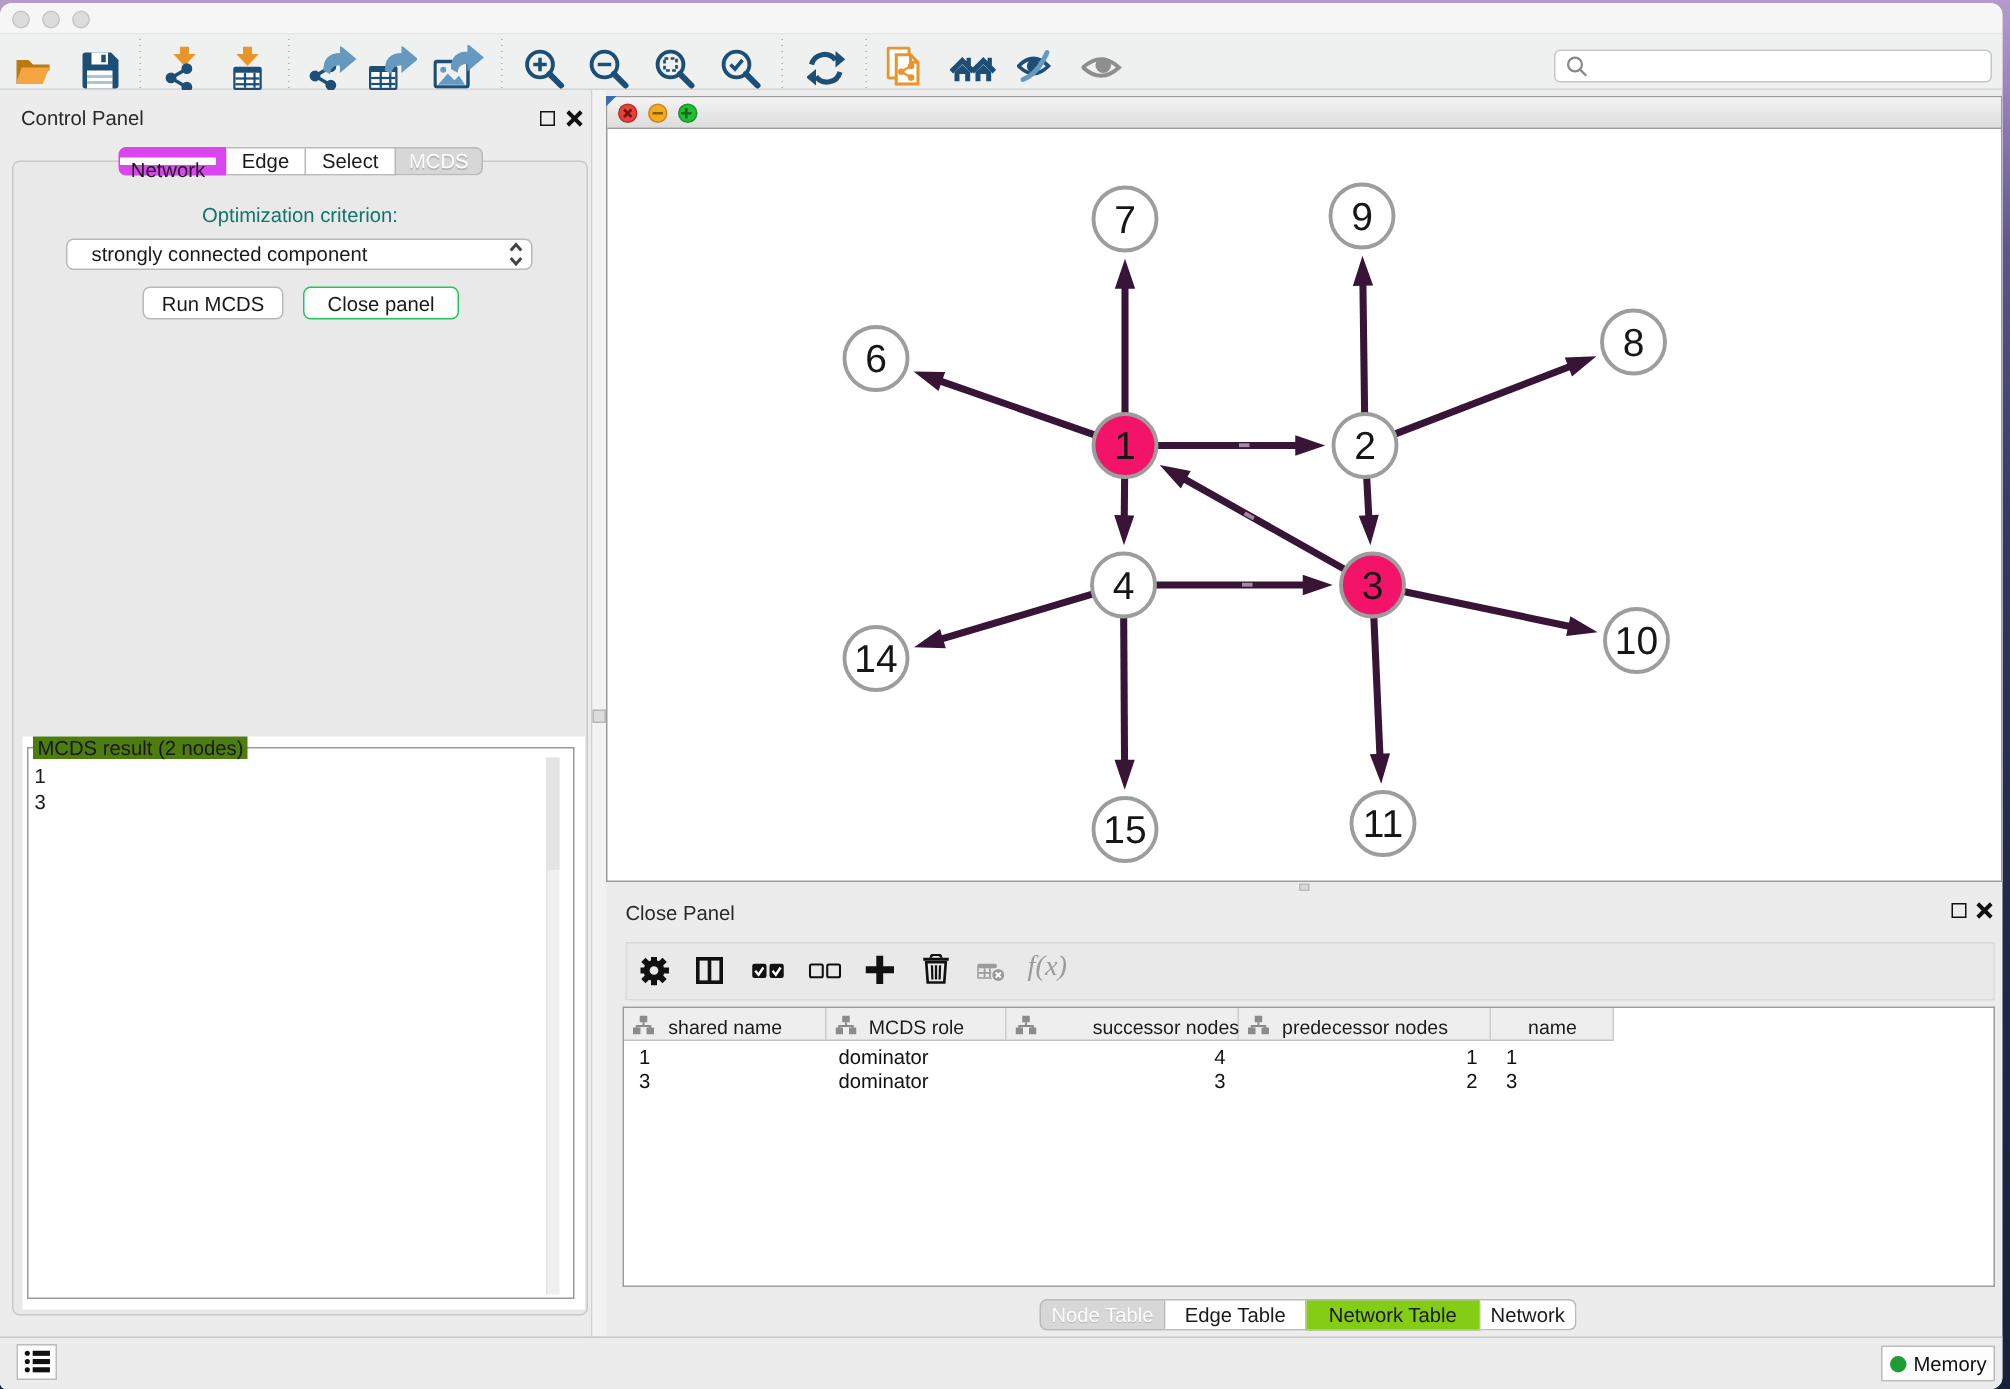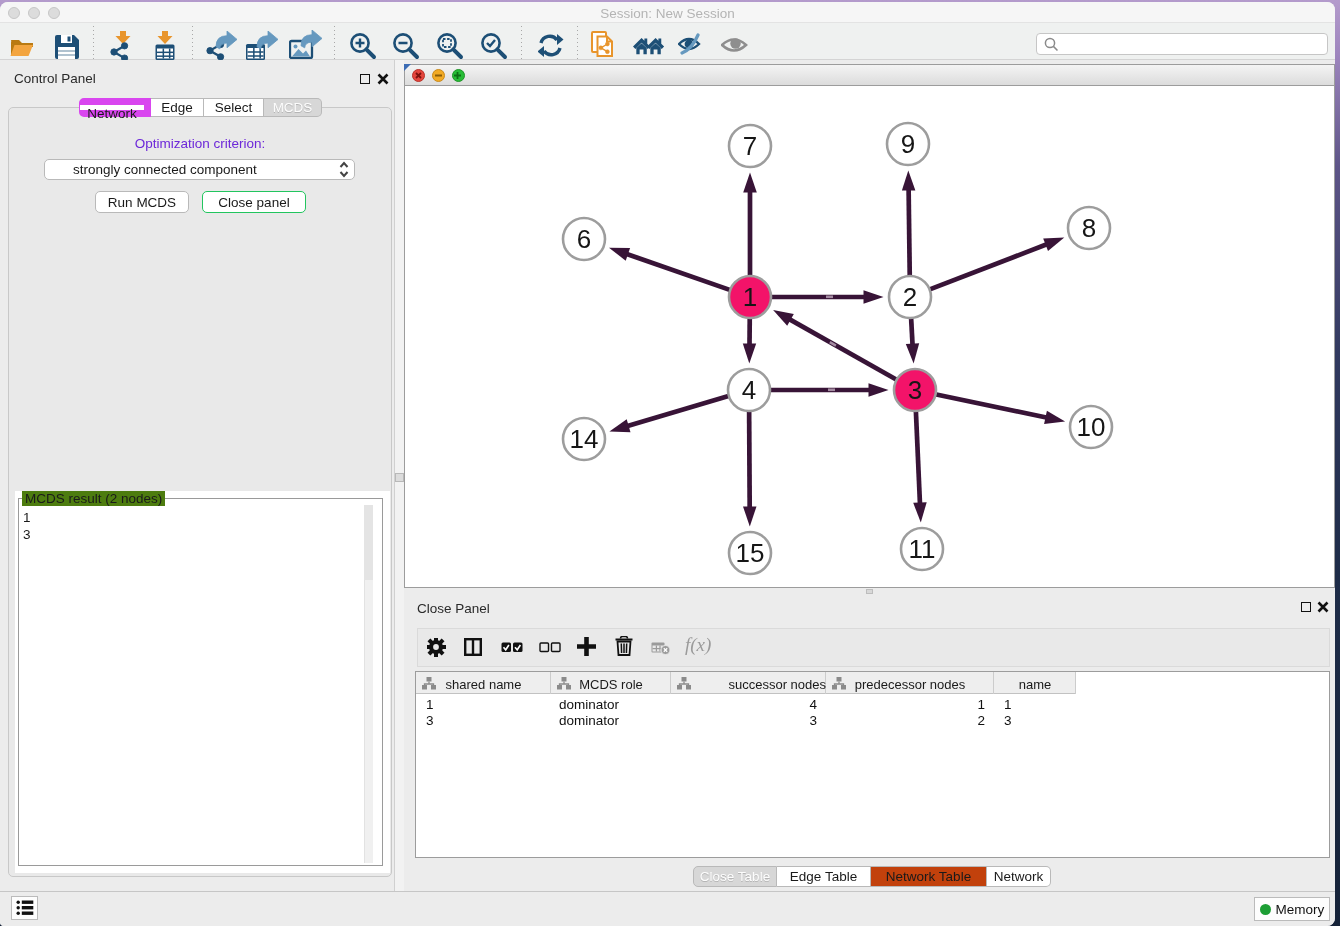--- a/index.html
+++ b/index.html
@@ -7,21 +7,20 @@
 #c{position:absolute;left:0;top:-2px;width:1340px;height:926px}
 .abs{position:absolute}
 </style></head><body>
 <div id="win">
     <div id="c">
 
 <div class="abs" style="left:0;top:2px;width:1335px;height:21px;background:#f6f6f6;border-bottom:1px solid #e3e3e3"></div>
 <div class="abs" style="left:8px;top:7px;width:12px;height:12px;border-radius:50%;background:#dcdcdc;border:1px solid #c6c6c6"></div>
 <div class="abs" style="left:28px;top:7px;width:12px;height:12px;border-radius:50%;background:#dcdcdc;border:1px solid #c6c6c6"></div>
 <div class="abs" style="left:48px;top:7px;width:12px;height:12px;border-radius:50%;background:#dcdcdc;border:1px solid #c6c6c6"></div>
-<div class="abs" style="left:0;top:6px;width:1335px;text-align:center;font-size:13.5px;color:#b4b4b4">Session: New Session</div>
 <div class="abs" style="left:0;top:23px;width:1335px;height:37px;background:#eff1f0;border-bottom:1px solid #d4d4d4"></div>
 <svg style="position:absolute;left:9px;top:34px" width="26" height="26">
         <path d="M2 6 h8 l3 3 h11 v4 h-20z" fill="#b97a12"></path>
         <path d="M2 6 v16 h2 l4-11 h-4z" fill="#b97a12"></path>
         <path d="M5.5 11 h18.5 l-4.5 11 h-18z" fill="#f3a53f"></path>
       </svg>
 <svg style="position:absolute;left:54px;top:34px" width="26" height="26">
         <path d="M1 3 q0-2 2-2 h17 l5 5 v17 q0 2-2 2 h-20 q-2 0-2-2z" fill="#1d4f76"></path>
         <rect x="7" y="1" width="11" height="8" fill="#fff"></rect>
         <rect x="13.5" y="2.5" width="3" height="5" fill="#1d4f76"></rect>
@@ -156,22 +155,22 @@
         <path d="M2.5 2.5 L11.5 11.5 M11.5 2.5 L2.5 11.5" stroke="#111" stroke-width="2.6"></path>
       </svg>
 <div class="abs" style="left:8px;top:107px;width:384px;height:770px;background:#e9e9e9;border:1px solid #c8c8c8;border-radius:5px"></div>
 <div class="abs" style="left:394px;top:60px;width:1px;height:831px;background:#d0d0d0"></div>
 <div class="abs" style="left:395px;top:60px;width:9px;height:831px;background:#f2f2f2"></div>
 <div class="abs" style="left:395px;top:473px;width:9px;height:9px;background:#dcdcdc;border:1px solid #b8b8b8"></div>
 <div class="abs" style="left:79px;top:98px;width:72px;height:19px;background:#fff;color:#1a1a1a;border:7px solid #d946ef;border-radius:5px 0 0 5px;border-left-width:1px;font-size:13.5px;text-align:center;line-height:18px">Network</div>
 <div class="abs" style="left:151px;top:98px;width:53px;height:19px;background:#fff;color:#1a1a1a;border:1px solid #b9b9b9;border-radius:0;border-left-width:0px;font-size:13.5px;text-align:center;line-height:18px">Edge</div>
 <div class="abs" style="left:204px;top:98px;width:60px;height:19px;background:#fff;color:#1a1a1a;border:1px solid #b9b9b9;border-radius:0;border-left-width:0px;font-size:13.5px;text-align:center;line-height:18px">Select</div>
 <div class="abs" style="left:264px;top:98px;width:58px;height:19px;background:#d7d7d7;color:#fdfdfd;text-shadow:0 1px 0 #b5b5b5;border:1px solid #b9b9b9;border-radius:0 5px 5px 0;border-left-width:0px;font-size:13.5px;text-align:center;line-height:18px">MCDS</div>
-<div class="abs" style="left:10px;top:136px;width:380px;text-align:center;font-size:13.5px;color:#6d28d9">Optimization criterion:</div>
-<div class="abs" style="left:44px;top:159px;width:311px;height:21px;background:#fff;border:1px solid #b9b9b9;border-radius:5px;font-size:13.5px;color:#1a1a1a;line-height:20px;padding-left:28px">strongly connected component</div>
+<div class="abs" style="left:10px;top:136px;width:380px;text-align:center;font-size:13.5px;color:#0f766e">Optimization criterion:</div>
+<div class="abs" style="left:44px;top:159px;width:311px;height:21px;background:#fff;border:1px solid #b9b9b9;border-radius:5px;font-size:13.5px;color:#1a1a1a;line-height:20px;padding-left:16px">strongly connected component</div>
 <svg style="position:absolute;left:338px;top:161px" width="12" height="17">
         <path d="M2.5 6 L6 2 L9.5 6 M2.5 11 L6 15 L9.5 11" fill="none" stroke="#444" stroke-width="2"></path>
       </svg>
 <div class="abs" style="left:95px;top:191px;width:94px;height:22px;background:#fff;border:1px solid #b9b9b9;border-radius:5px;font-size:13.5px;text-align:center;line-height:21px;color:#1a1a1a">Run MCDS</div>
 <div class="abs" style="left:202px;top:191px;width:104px;height:22px;background:#fff;border:1px solid #22c55e;border-radius:5px;font-size:13.5px;text-align:center;line-height:21px;color:#1a1a1a">Close panel</div>
 <div class="abs" style="left:15px;top:491px;width:375px;height:382px;background:#fff"></div>
 <div class="abs" style="left:18px;top:498px;width:365px;height:368px;border:1px solid #9a9a9a"></div>
 <div class="abs" style="left:22px;top:491px;padding:0 3px;background:#4d7c0f;font-size:13.5px;color:#1a1a1a">MCDS result (2 nodes)</div>
 <div class="abs" style="left:23px;top:509px;font-size:13.5px;color:#1a1a1a;line-height:17px">1<br>3</div>
 <div class="abs" style="left:364px;top:505px;width:9px;height:358px;background:#f0f0f0;border-left:1px solid #e2e2e2"></div>
@@ -351,23 +350,23 @@
 <div class="abs" style="left:426px;top:697px;font-size:13.5px;color:#111">1</div>
 <div class="abs" style="left:559px;top:697px;font-size:13.5px;color:#111">dominator</div>
 <div class="abs" style="left:671px;top:697px;width:146px;text-align:right;font-size:13.5px;color:#111">4</div>
 <div class="abs" style="left:826px;top:697px;width:159px;text-align:right;font-size:13.5px;color:#111">1</div>
 <div class="abs" style="left:1004px;top:697px;font-size:13.5px;color:#111">1</div>
 <div class="abs" style="left:426px;top:713px;font-size:13.5px;color:#111">3</div>
 <div class="abs" style="left:559px;top:713px;font-size:13.5px;color:#111">dominator</div>
 <div class="abs" style="left:671px;top:713px;width:146px;text-align:right;font-size:13.5px;color:#111">3</div>
 <div class="abs" style="left:826px;top:713px;width:159px;text-align:right;font-size:13.5px;color:#111">2</div>
 <div class="abs" style="left:1004px;top:713px;font-size:13.5px;color:#111">3</div>
-<div class="abs" style="left:693px;top:866px;width:84px;height:21px;background:#d7d7d7;color:#fdfdfd;text-shadow:0 1px 0 #b5b5b5;border:1px solid #b9b9b9;border-radius:5px 0 0 5px;font-size:13.5px;text-align:center;line-height:20px">Close Table</div>
+<div class="abs" style="left:693px;top:866px;width:84px;height:21px;background:#d7d7d7;color:#fdfdfd;text-shadow:0 1px 0 #b5b5b5;border:1px solid #b9b9b9;border-radius:5px 0 0 5px;font-size:13.5px;text-align:center;line-height:20px">Node Table</div>
 <div class="abs" style="left:777px;top:866px;width:94px;height:21px;background:#fff;color:#1a1a1a;border:1px solid #b9b9b9;border-left-width:0;border-radius:0;font-size:13.5px;text-align:center;line-height:20px">Edge Table</div>
-<div class="abs" style="left:871px;top:866px;width:116px;height:21px;background:#c2410c;color:#1a1a1a;border:1px solid #b9b9b9;border-left-width:0;border-radius:0;font-size:13.5px;text-align:center;line-height:20px">Network Table</div>
+<div class="abs" style="left:871px;top:866px;width:116px;height:21px;background:#84cc16;color:#1a1a1a;border:1px solid #b9b9b9;border-left-width:0;border-radius:0;font-size:13.5px;text-align:center;line-height:20px">Network Table</div>
 <div class="abs" style="left:987px;top:866px;width:64px;height:21px;background:#fff;color:#1a1a1a;border:1px solid #b9b9b9;border-left-width:0;border-radius:0 5px 5px 0;font-size:13.5px;text-align:center;line-height:20px">Network</div>
 <div class="abs" style="left:0;top:891px;width:1335px;height:35px;background:#ececec;border-top:1px solid #c6c6c6"></div>
 <div class="abs" style="left:11px;top:896px;width:27px;height:24px;background:#fdfdfd;border:1px solid #bbb"></div>
 <svg style="position:absolute;left:16px;top:899px" width="18" height="18">
         <rect x="0.5" y="1.5" width="3.4" height="3.4" rx="1.7" fill="#111"></rect>
         <rect x="5.8" y="1.5" width="11.5" height="3.4" fill="#111"></rect>
         <rect x="0.5" y="7.0" width="3.4" height="3.4" rx="1.7" fill="#111"></rect>
         <rect x="5.8" y="7.0" width="11.5" height="3.4" fill="#111"></rect>
         <rect x="0.5" y="12.5" width="3.4" height="3.4" rx="1.7" fill="#111"></rect>
         <rect x="5.8" y="12.5" width="11.5" height="3.4" fill="#111"></rect>

